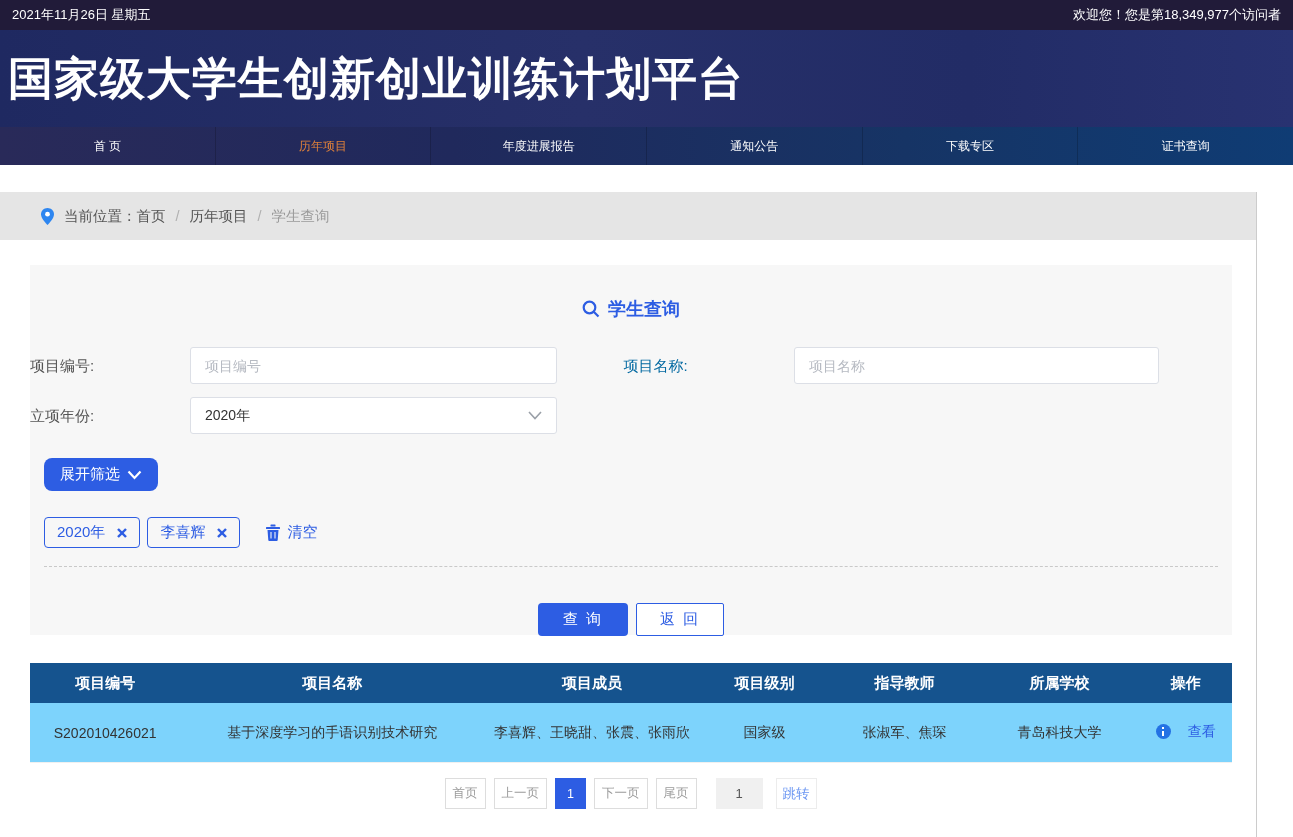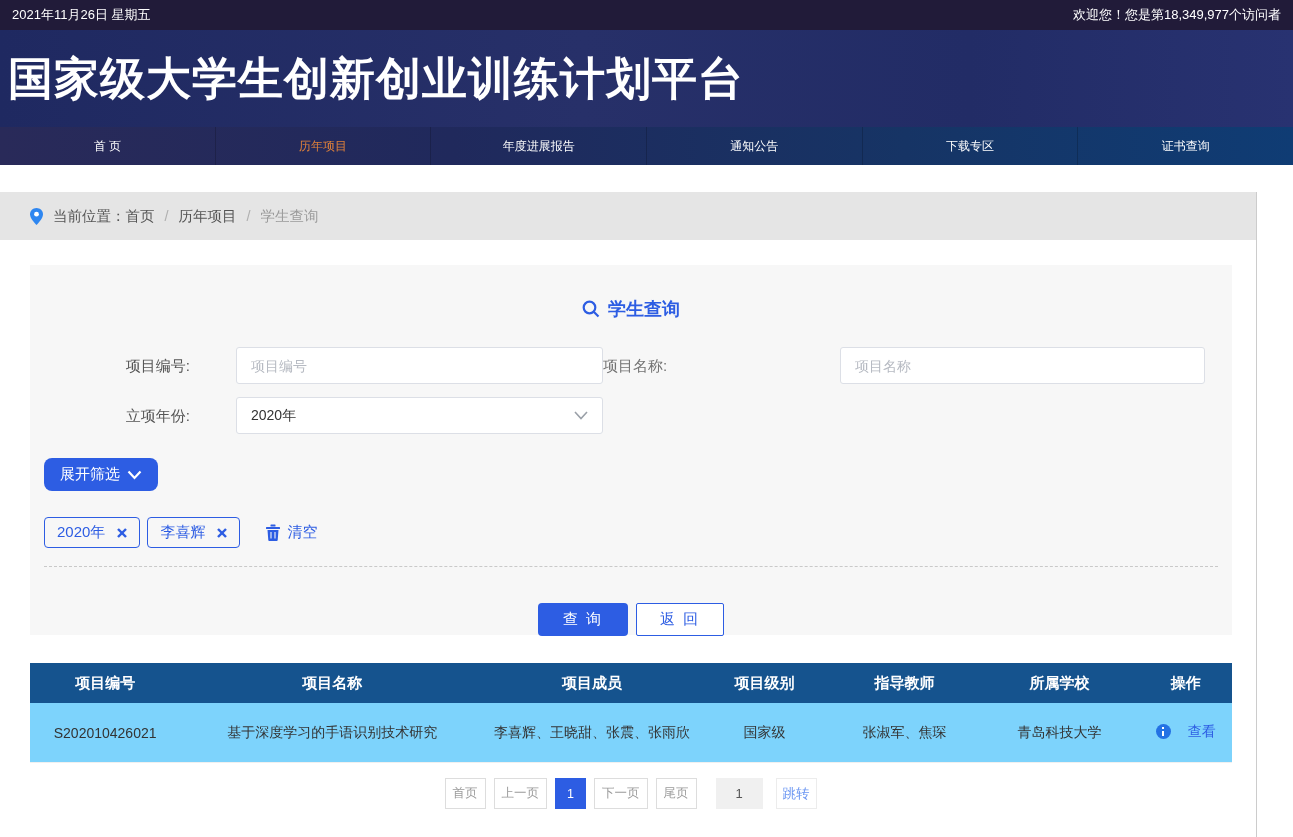--- a/index.html
+++ b/index.html
@@ -20,36 +20,36 @@
   .nav-item { flex:1; display:flex; align-items:center; justify-content:center;
     color:#fff; font-size:12px; cursor:pointer; border-left:1px solid rgba(0,0,0,0.18); }
   .nav-item:first-child { border-left:none; }
   .nav-item.active { color:var(--nav-active,#e0813a); }
 
   
   .content-rule { position:absolute; left:1256px; top:192px; bottom:0; width:1px; background:#ccc; }
 
   
   .breadcrumb { margin-top:27px; height:48px; width:1257px; background:#e5e5e5;
-    display:flex; align-items:center; padding-left:30px; font-size:14.5px; color:#555; }
+    display:flex; align-items:center; padding-left:41px; font-size:14.5px; color:#555; }
   .crumb-pin { margin-right:10px; display:inline-flex; }
   .breadcrumb a { color:#555; text-decoration:none; cursor:pointer; }
   .breadcrumb .sep { color:#b0b0b0; margin:0 10px; }
   .breadcrumb .current { color:#9b9b9b; }
 
   
   .panel { width:1202px; margin:25px 0 0 30px; height:370px; background:#f7f7f7; padding-top:32px; }
   .panel-title { display:flex; align-items:center; justify-content:center; gap:8px;
     color:var(--accent,#2d5de3); font-size:18px; font-weight:bold; }
   .form-rows { margin-top:26px; }
   .form-row { display:flex; margin-bottom:13px; }
-  .flabel { width:160px; text-align:right; margin-right:46px; font-size:15px;
+  .flabel { width:160px; font-size:15px;
     color:#555; line-height:37px; }
-  .flabel2 { width:197px; text-align:left; margin-right:40px; font-size:15px;
-    color:#737373; line-height:37px; }
+  .flabel2 { width:197px; text-align:center; margin-right:40px; font-size:15px;
+    color:#0369a1; line-height:37px; }
   .tinput { width:367px; height:37px; background:#fff; border:1px solid #dcdfe6;
     border-radius:3px; padding:0 14px; font-size:14px; color:#333; outline:none;
     font-family:inherit; }
   .tinput.right { width:365px; }
   .tinput::placeholder { color:#b6bac2; opacity:1; }
   .tselect { width:367px; height:37px; background:#fff; border:1px solid #dcdfe6;
     border-radius:3px; padding:0 14px; font-size:14px; color:#333; display:flex;
     align-items:center; justify-content:space-between; cursor:pointer; }
 
   .expand-btn { margin:24px 0 0 14px; width:114px; height:33px; background:var(--accent,#2d5de3);

